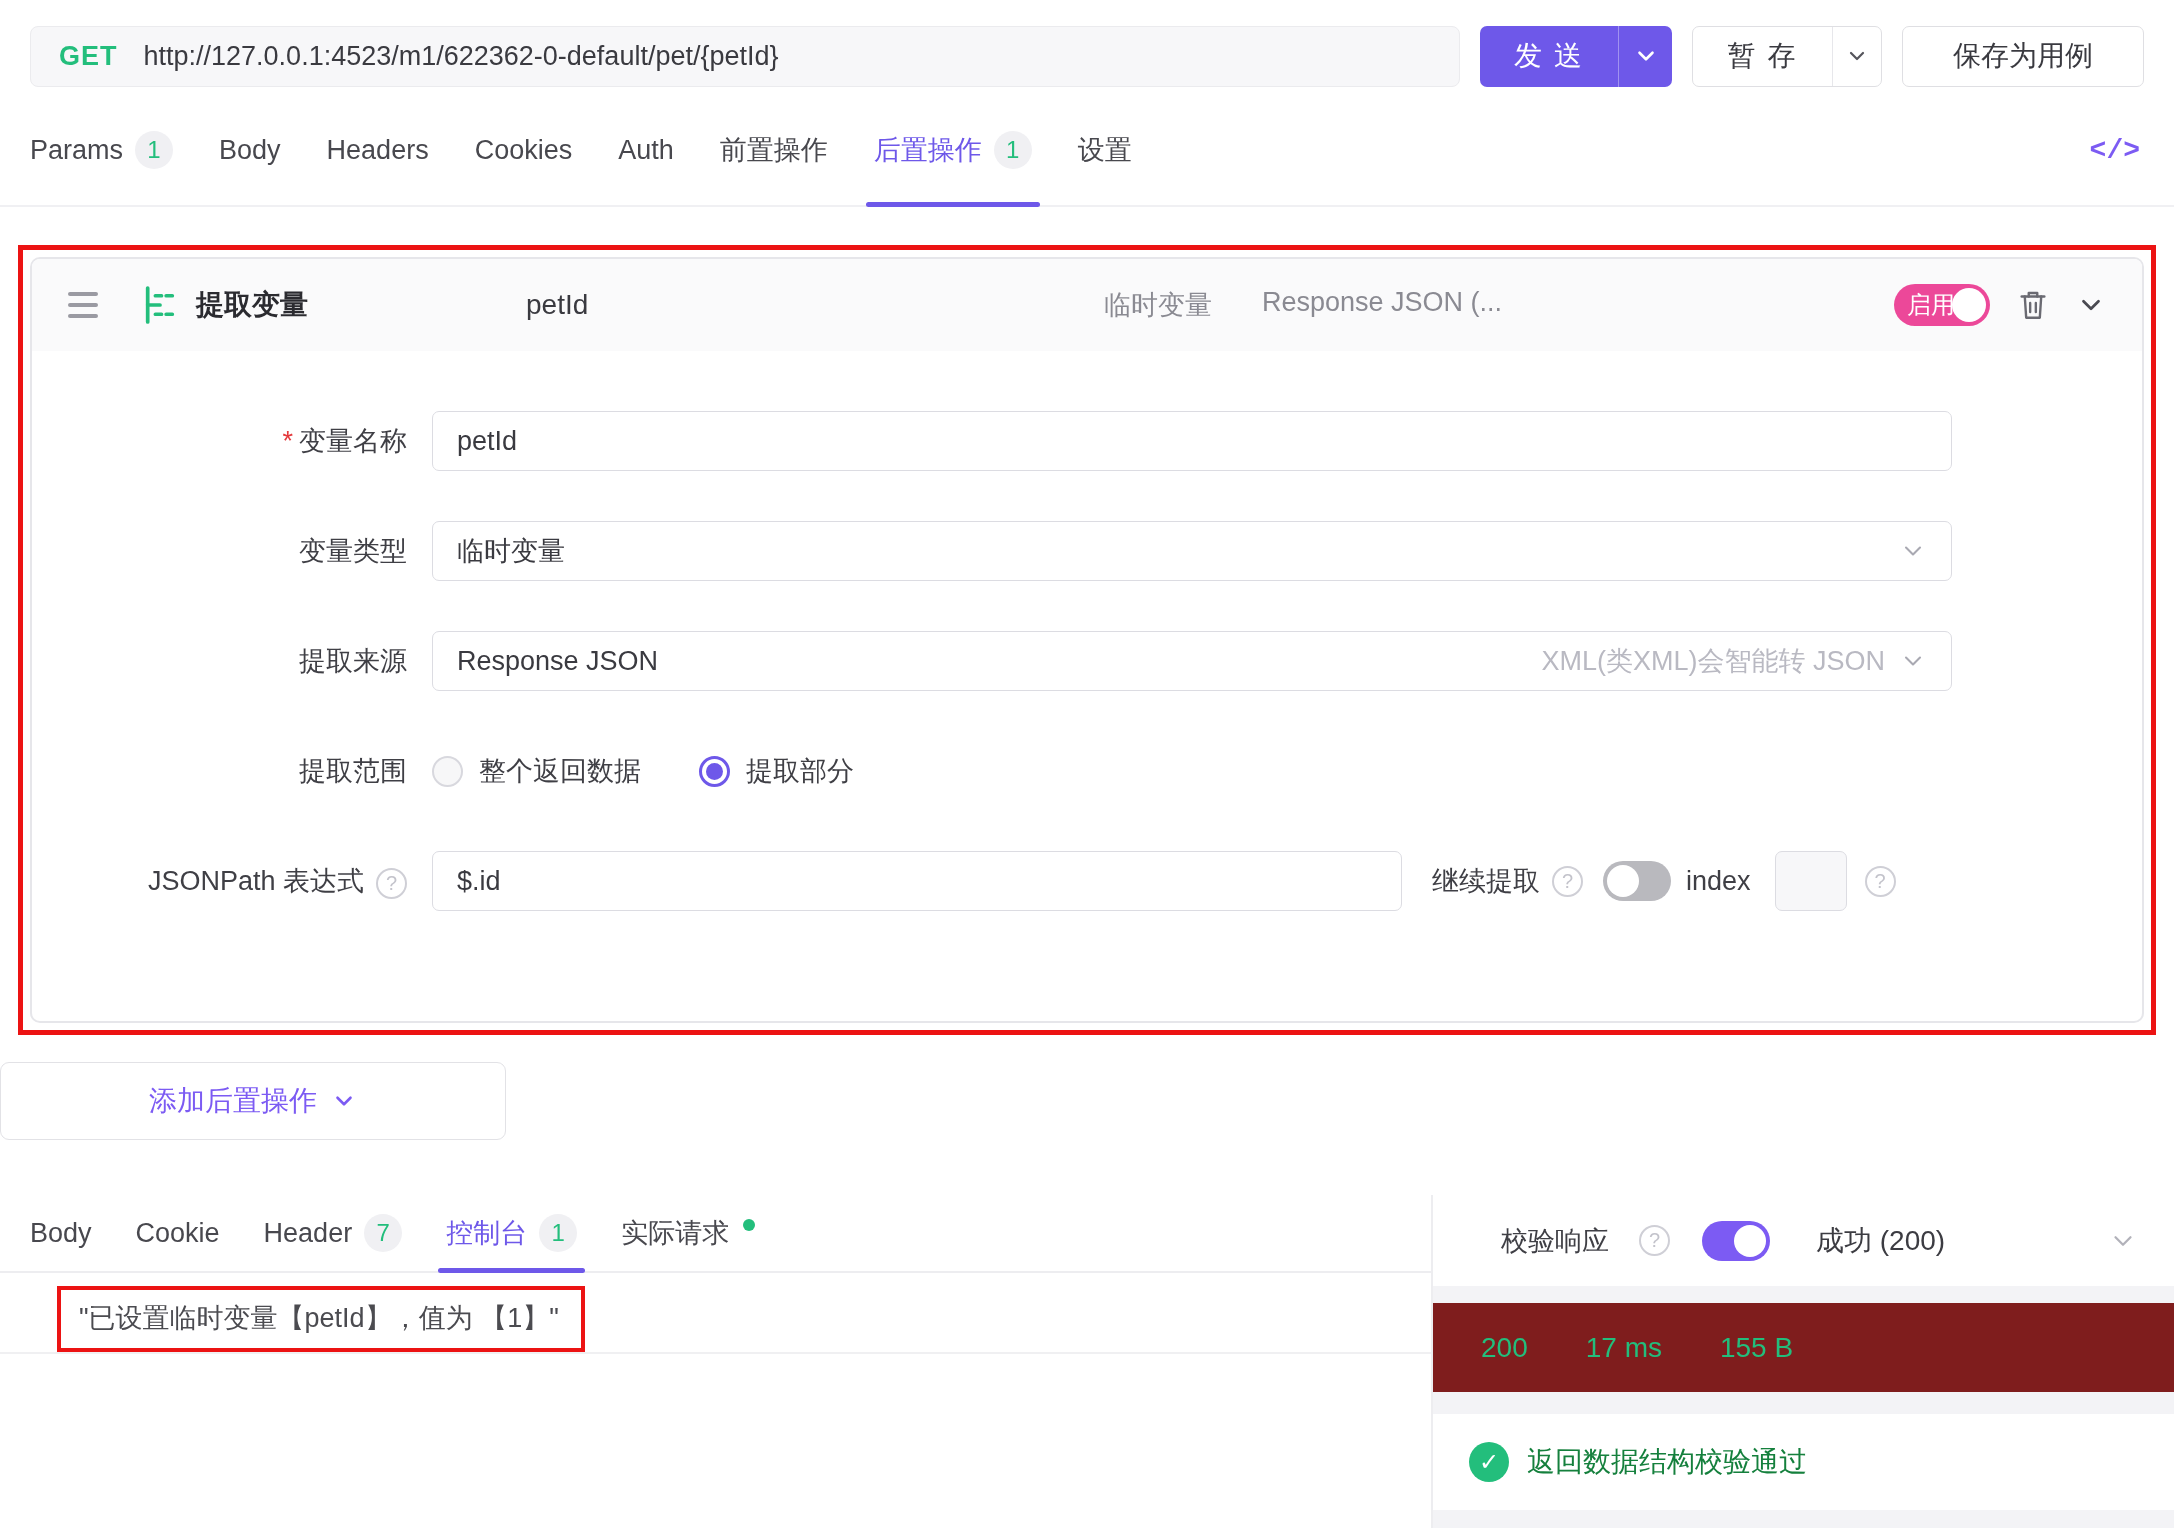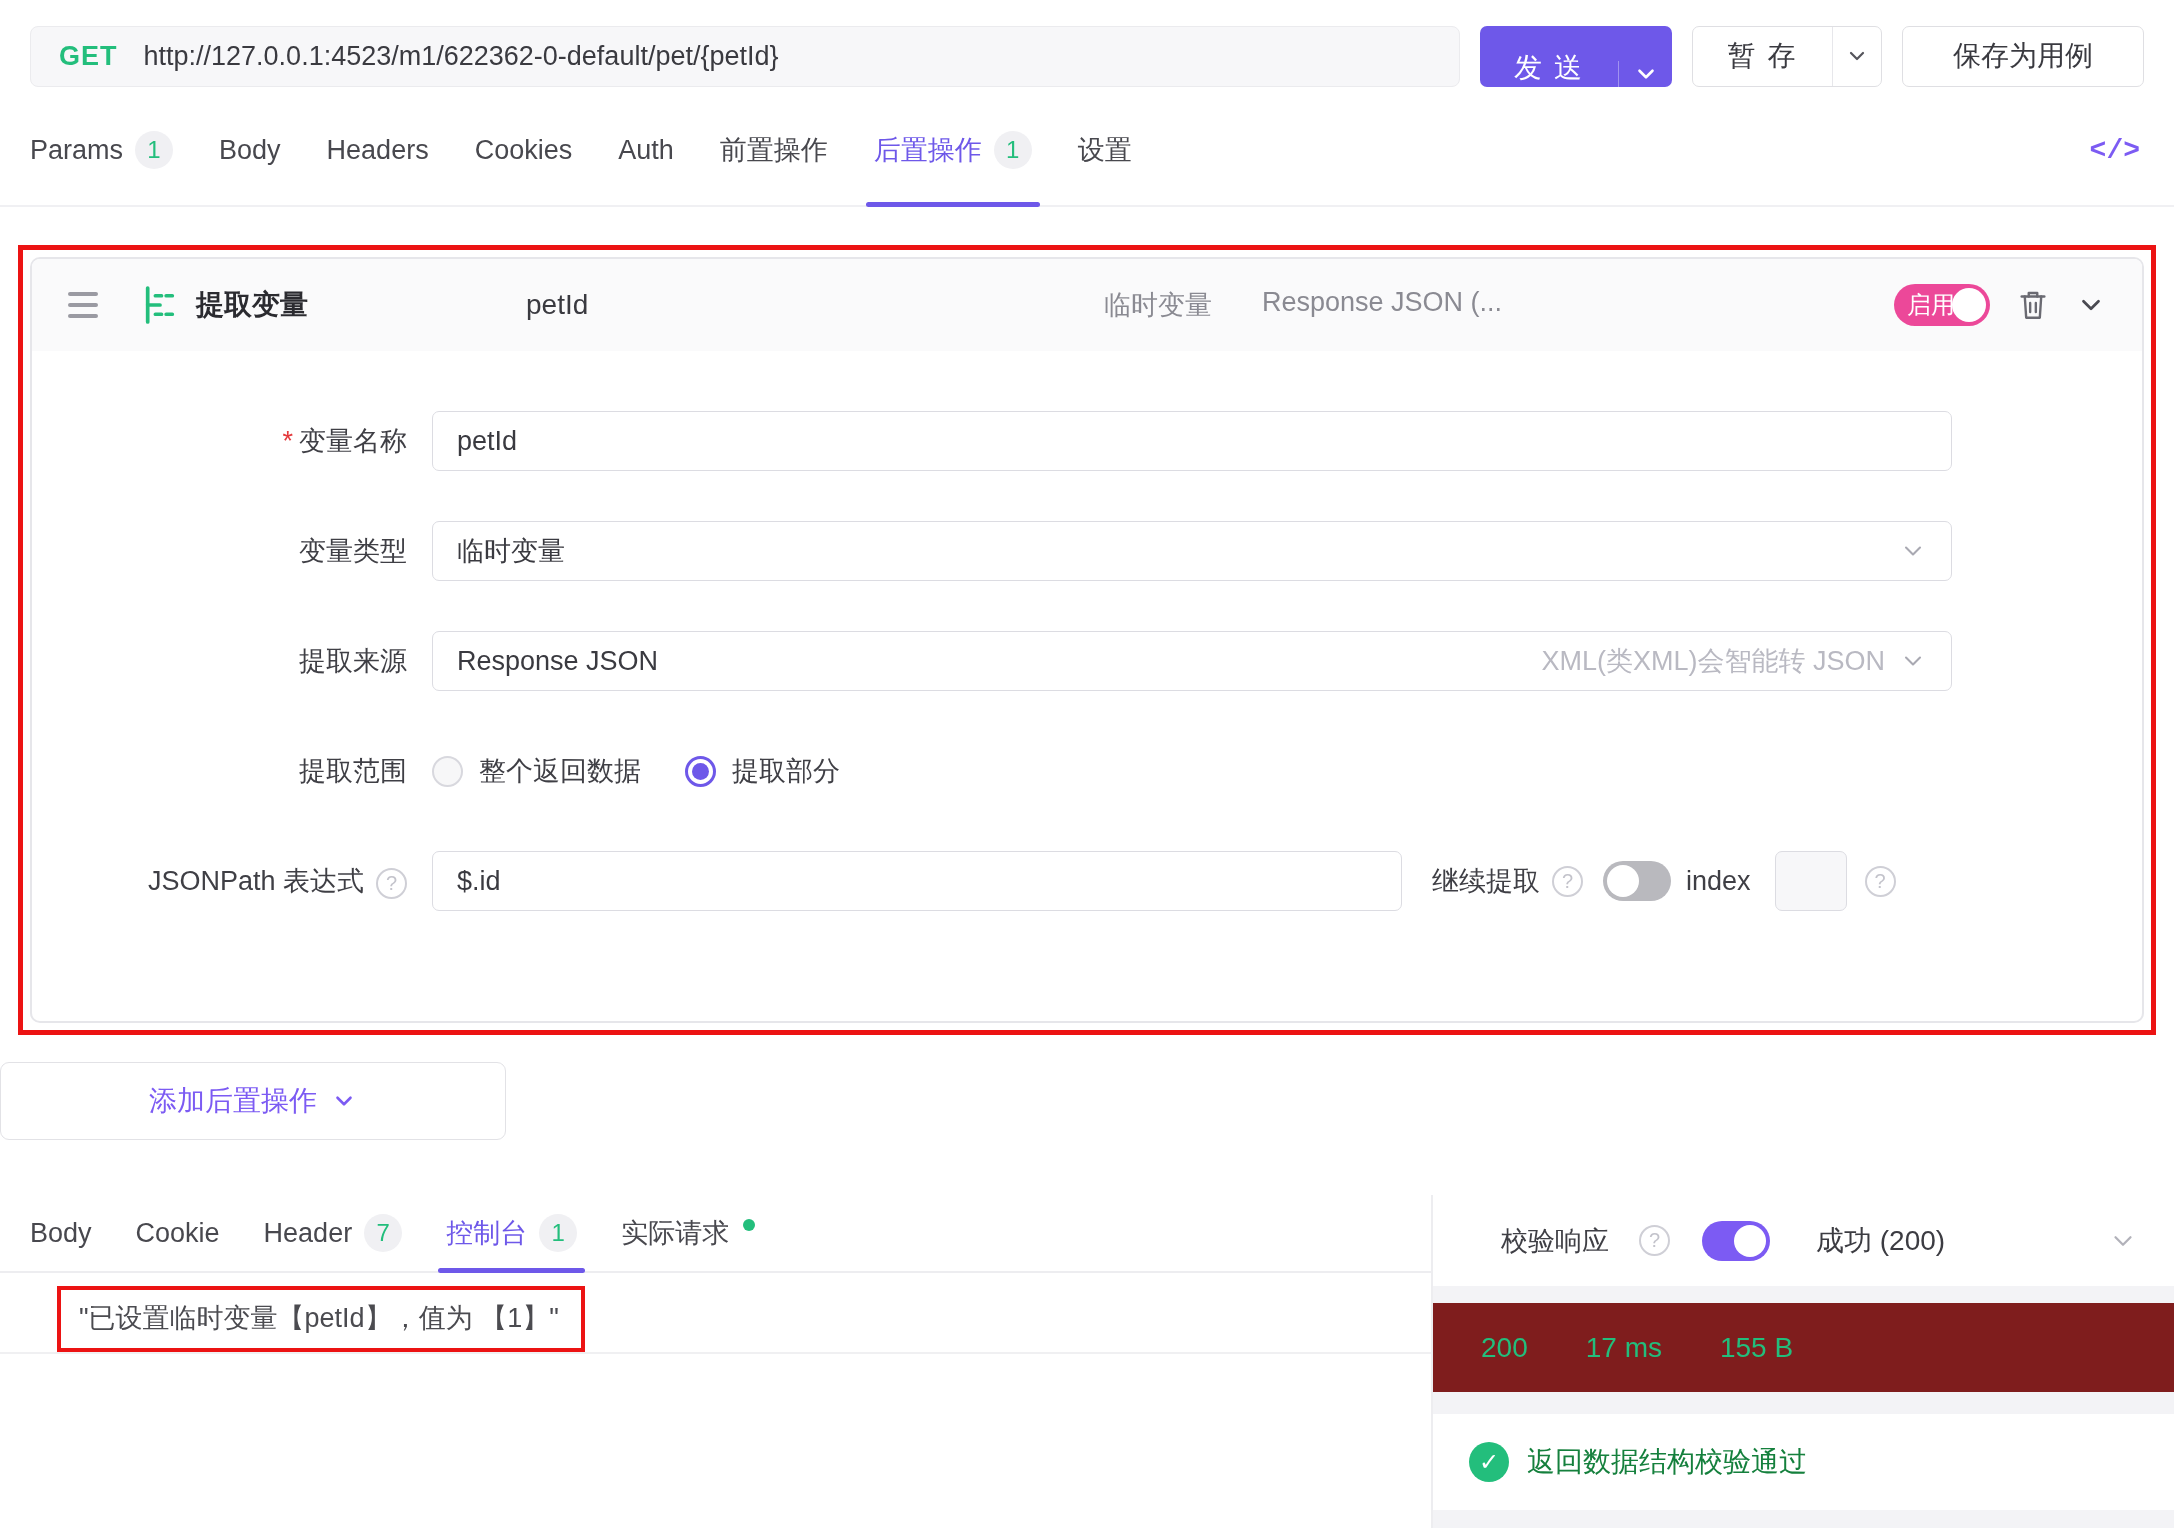--- a/index.html
+++ b/index.html
@@ -7,21 +7,21 @@
     font-family:"Liberation Sans","DejaVu Sans",sans-serif; color:#303036; }
   .app { width:2174px; height:1528px; position:relative; }
 
   
   .topbar { display:flex; align-items:center; padding:17px 30px 0 30px; gap:20px; height:95px; }
   .url-box { flex:0 0 1430px; height:61px; background:#f7f7f9; border:1px solid #ebebee;
     border-radius:8px; display:flex; align-items:center; padding:0 28px; gap:26px; cursor:text; }
   .method { color:#23be7c; font-weight:bold; font-size:27px; letter-spacing:1px; }
   .url { font-size:27px; color:#3a3a40; white-space:nowrap; }
   .btn { height:61px; border-radius:7px; display:flex; align-items:stretch; font-size:28px; }
-  .btn-send { background:#6e58e9; color:#fff; width:192px;align-items:flex-end; }
+  .btn-send { background:#6e58e9; color:#fff; width:192px; }
   .btn-send .main { width:138px; display:flex; align-items:center; justify-content:center; letter-spacing:2px; }
   .btn-send .caret { width:54px; display:flex; align-items:center; justify-content:center; border-left:1px solid rgba(255,255,255,.35); }
   .btn-white { background:#fff; border:1px solid #dfdfe3; color:#3a3a40; }
   .btn-stash { width:190px; }
   .btn-stash .main { width:139px; display:flex; align-items:center; justify-content:center; letter-spacing:2px; }
   .btn-stash .caret { width:49px; display:flex; align-items:center; justify-content:center; border-left:1px solid #e7e7eb; color:#55555c; }
   .btn-savecase { width:242px; align-items:center; justify-content:center; }
 
   
   .tabbar { height:112px; display:flex; align-items:stretch; padding:0 34px 0 30px;
@@ -64,21 +64,21 @@
   .req-star { color:#e4393c; margin-right:6px; }
   .form-ctrl { margin-left:25px; width:1520px; display:flex; align-items:center; }
   .inputbox { height:60px; border:1px solid #dcdce2; border-radius:7px; background:#fff;
     display:flex; align-items:center; padding:0 24px; font-size:27px; color:#3a3a40; width:100%; cursor:text; }
   .selectbox { cursor:pointer; }
   .selectbox .hint { margin-left:auto; color:#b9b9c2; display:flex; align-items:center; gap:14px; }
   .selectbox .hint .chev { color:#a9a9b2; }
   .sel-caret { margin-left:auto; color:#a9a9b2; display:flex; }
   .help { width:31px; height:31px; border-radius:50%; border:2px solid #cfcfd6; color:#c3c3cb;
     font-size:20px; display:inline-flex; align-items:center; justify-content:center; margin-left:12px; flex:0 0 auto; }
-  .radio-group { display:flex; gap:44px; font-size:27px; color:#3f3f45; }
+  .radio-group { display:flex; gap:58px; font-size:27px; color:#3f3f45; }
   .radio { display:flex; align-items:center; gap:16px; cursor:pointer; }
   .radio .circ { width:31px; height:31px; border-radius:50%; border:2px solid #d8d8de; background:#f7f7f8; }
   .radio.checked .circ { border:3px solid #6e58e9; background:#fff; position:relative; }
   .radio.checked .circ::after { content:''; position:absolute; inset:4px; border-radius:50%; background:#6e58e9; }
   .jsonpath-input { width:970px; }
   .inline-lab { display:flex; align-items:center; font-size:27px; color:#3f3f45; white-space:nowrap; }
   .toggle-off { width:68px; height:40px; border-radius:20px; background:#b9b9be; position:relative; margin-left:20px; cursor:pointer; }
   .toggle-off .knob { position:absolute; left:4px; top:4px; width:32px; height:32px; border-radius:50%; background:#fff; }
   .index-box { width:72px; height:60px; border:1px solid #dcdce2; background:#f7f7f9; border-radius:7px; margin-left:24px; cursor:text; }
 

